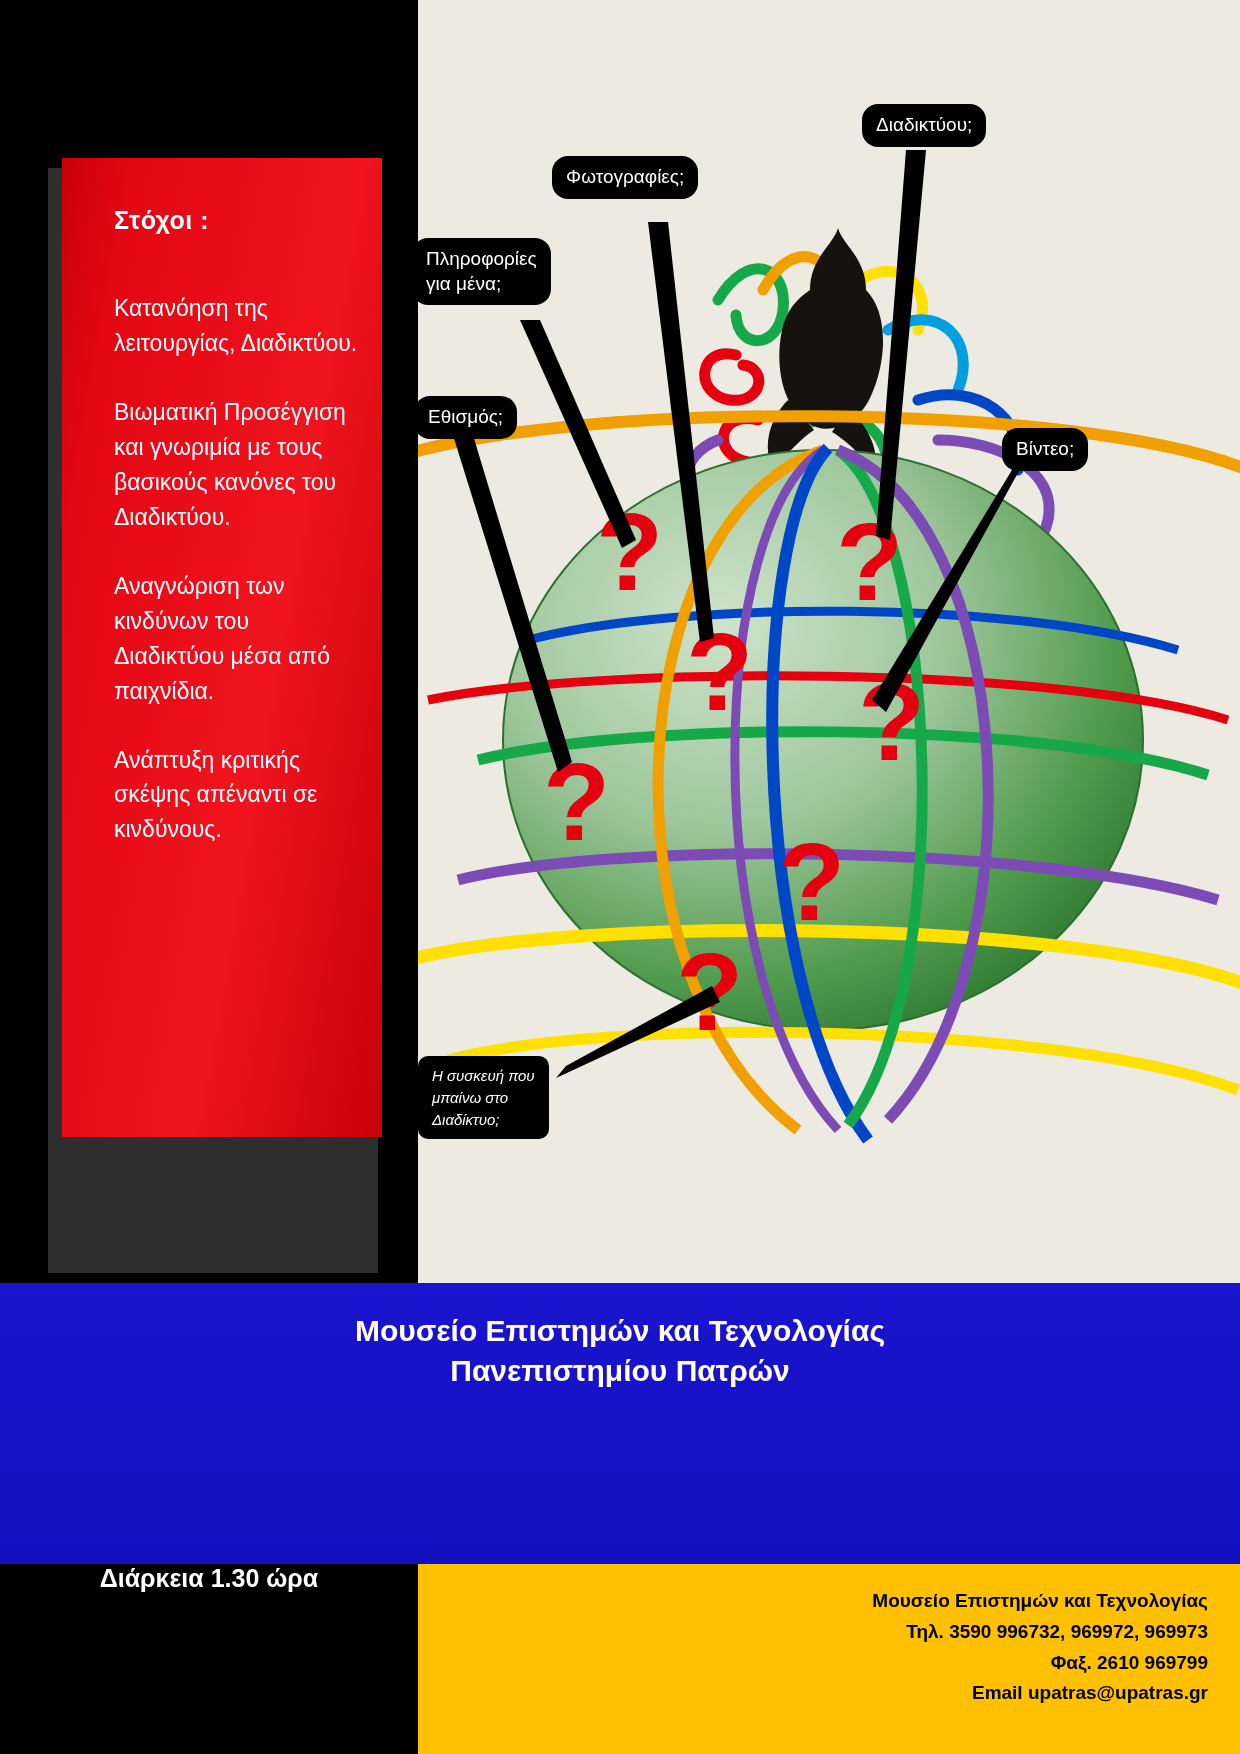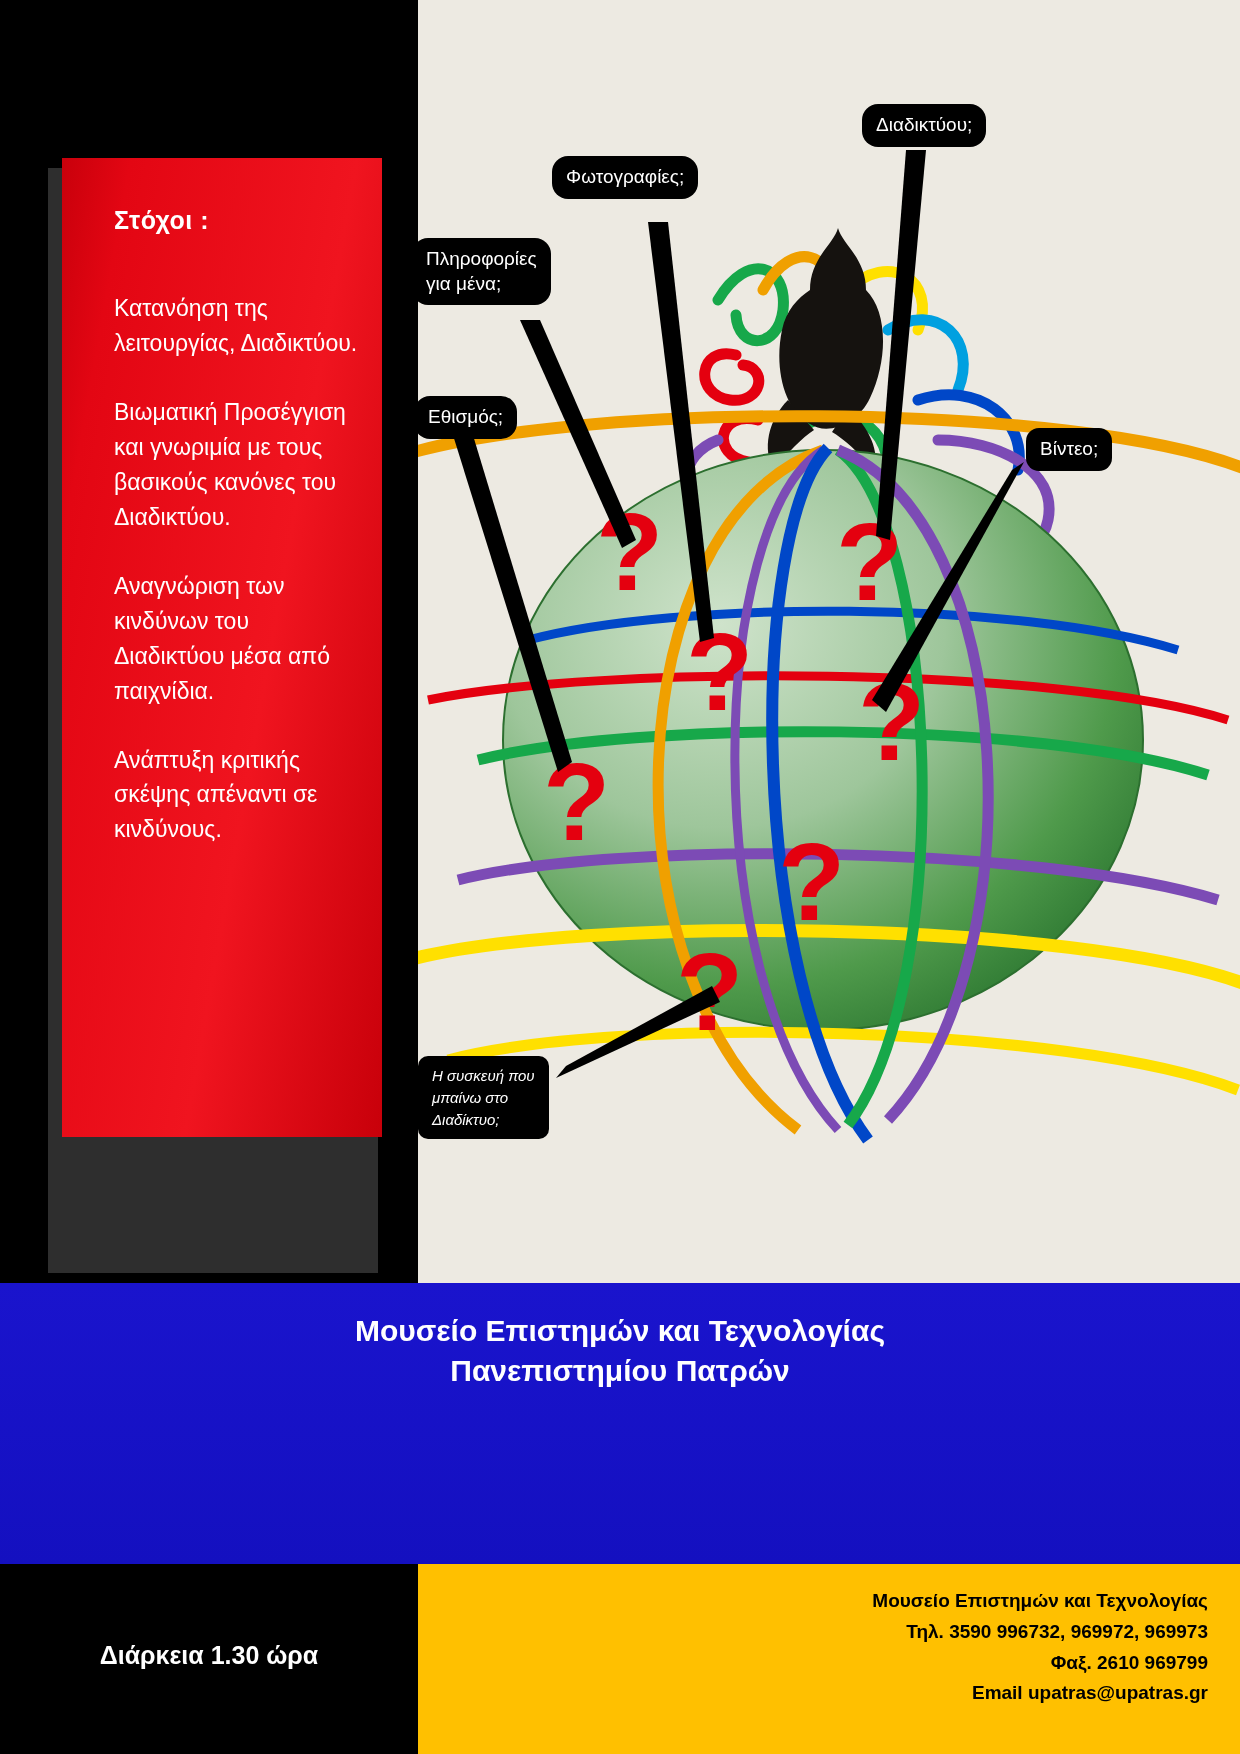--- a/index.html
+++ b/index.html
@@ -129,21 +129,21 @@
   
   .bottom-left {
     position: absolute;
     left: 0;
     top: 1564px;
     width: 418px;
     height: 190px;
     background: #000000;
     color: #ffffff;
     display: flex;
-    align-items: center;
+    align-items: flex-start;
     justify-content: center;
   }
   .duration {
     font-size: 25px;
     font-weight: bold;
     padding-bottom: 8px;
   }
   .bottom-right {
     position: absolute;
     left: 418px;
@@ -243,21 +243,21 @@
     <polygon points="906,150 926,150 890,540 876,536" fill="#000"></polygon>
     <polygon points="1012,470 1024,462 886,712 872,700" fill="#000"></polygon>
     <polygon points="556,1078 566,1066 712,986 720,1002" fill="#000"></polygon>
   </svg>
 
   <div class="bubble" style="left:414px;top:396px;">Εθισμός;</div>
   <div class="bubble" style="left:412px;top:238px;">Πληροφορίες
 για μένα;</div>
   <div class="bubble" style="left:552px;top:156px;">Φωτογραφίες;</div>
   <div class="bubble" style="left:862px;top:104px;">Διαδικτύου;</div>
-  <div class="bubble" style="left:1026px;top:428px;border-radius:13px;">Βίντεο;</div>
+  <div class="bubble" style="left:1002px;top:428px;">Βίντεο;</div>
   <div class="bubble small" style="left:418px;top:1056px;">Η συσκευή που
 μπαίνω  στο
 Διαδίκτυο;</div>
 
   <div class="goals-shadow"></div>
   <div class="goals-box">
     <div class="goals-title">Στόχοι :</div>
     <ul class="goals-list">
       <li>Κατανόηση της λειτουργίας, Διαδικτύου.</li>
       <li>Βιωματική Προσέγγιση και γνωριμία με τους βασικούς κανόνες του Διαδικτύου.</li>

